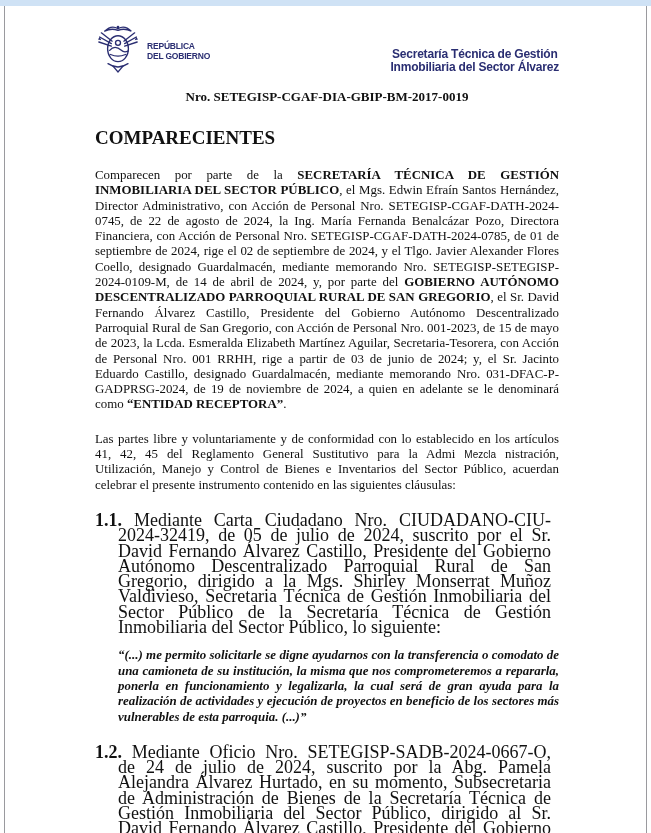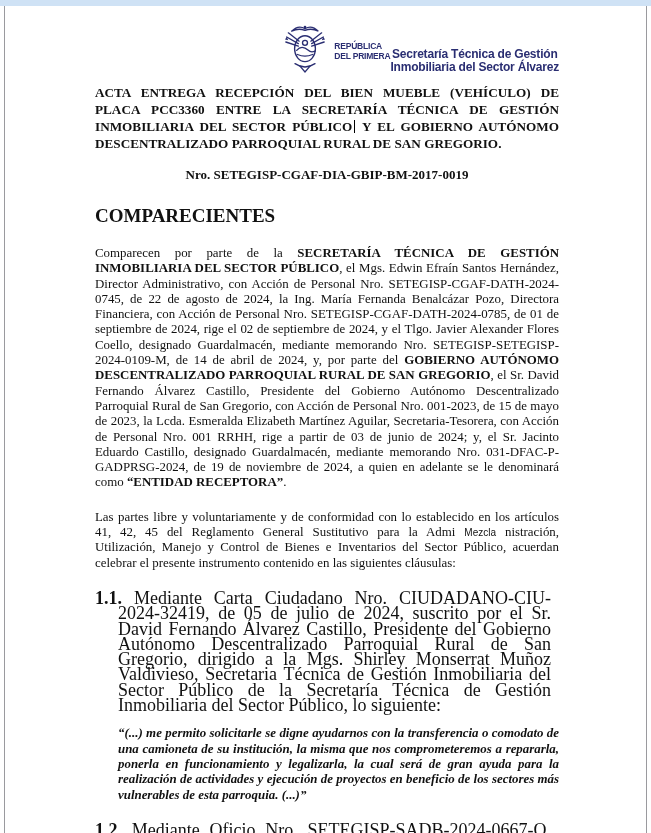--- a/index.html
+++ b/index.html
@@ -17,21 +17,21 @@
     width:643px;
     margin:0 0 0 4px;
     min-height:827px;
     border-left:1px solid #9a9a9e;
     border-right:1px solid #9a9a9e;
     background:#ffffff;
     padding:14px 87px 20px 90px;
   }
   
   .doc-header{
-    display:flex;justify-content:flex-end;align-items:flex-start;
+    display:flex;justify-content:space-between;align-items:flex-start;
     margin-bottom:10px;
   }
   .brand{display:flex;align-items:center;gap:4px;margin-left:-2px;}
   .brand-text{
     font-family:"Liberation Sans","DejaVu Sans",sans-serif;
     font-weight:700;font-size:8.5px;line-height:10px;
     color:#2a2e72;letter-spacing:-0.2px;margin-top:8px;
   }
   .org{
     font-family:"Liberation Sans","DejaVu Sans",sans-serif;
@@ -102,30 +102,29 @@
 
           <path d="M20 36 Q26 29 34 36 Q37 39 42 37"></path>
           <path d="M21 41 Q30 45 39 41"></path>
 
           <path d="M18 52 Q30 60 42 52"></path>
           <path d="M24 55 L30 62 L36 55"></path>
         </g>
       </svg>
       <div class="brand-text">
         <div>REPÚBLICA</div>
-        <div>DEL PRIMERA</div>
+        <div>DEL GOBIERNO</div>
       </div>
     </div>
     <div class="org">
       <div>Secretaría Técnica de Gestión</div>
       <div>Inmobiliaria del Sector Álvarez</div>
     </div>
   </header>
 
-  <h1 class="title"><span>ACTA ENTREGA RECEPCIÓN DEL BIEN MUEBLE (VEHÍCULO) DE PLACA PCC3360 ENTRE LA SECRETARÍA TÉCNICA DE GESTIÓN INMOBILIARIA DEL SECTOR PÚBLICO</span><span class="cursor"></span><span> Y EL GOBIERNO AUTÓNOMO DESCENTRALIZADO PARROQUIAL RURAL DE SAN GREGORIO.</span></h1>
 
   <p class="doc-number">Nro. SETEGISP-CGAF-DIA-GBIP-BM-2017-0019</p>
 
   <h2 class="section-heading">COMPARECIENTES</h2>
 
   <p class="body"><span>Comparecen por parte de la </span><strong>SECRETARÍA TÉCNICA DE GESTIÓN INMOBILIARIA DEL SECTOR PÚBLICO</strong><span>, el Mgs. Edwin Efraín Santos Hernández, Director Administrativo, con Acción de Personal Nro. SETEGISP-CGAF-DATH-2024-0745, de 22 de agosto de 2024, la Ing. María Fernanda Benalcázar Pozo, Directora Financiera, con Acción de Personal Nro. SETEGISP-CGAF-DATH-2024-0785, de 01 de septiembre de 2024, rige el 02 de septiembre de 2024, y el Tlgo. Javier Alexander Flores Coello, designado Guardalmacén, mediante memorando Nro. SETEGISP-SETEGISP-2024-0109-M, de 14 de abril de 2024, y, por parte del </span><strong>GOBIERNO AUTÓNOMO DESCENTRALIZADO PARROQUIAL RURAL DE SAN GREGORIO</strong><span>, el Sr. David Fernando Álvarez Castillo, Presidente del Gobierno Autónomo Descentralizado Parroquial Rural de San Gregorio, con Acción de Personal Nro. 001-2023, de 15 de mayo de 2023, la Lcda. Esmeralda Elizabeth Martínez Aguilar, Secretaria-Tesorera, con Acción de Personal Nro. 001 RRHH, rige a partir de 03 de junio de 2024; y, el Sr. Jacinto Eduardo Castillo, designado Guardalmacén, mediante memorando Nro. 031-DFAC-P-GADPRSG-2024, de 19 de noviembre de 2024, a quien en adelante se le denominará como </span><strong>“ENTIDAD RECEPTORA”</strong><span>.</span></p>
 
   <p class="body"><span>Las partes libre y voluntariamente y de conformidad con lo establecido en los artículos 41, 42, 45 del Reglamento General Sustitutivo para la Admi </span><span class="insert-word">Mezcla</span><span> nistración, Utilización, Manejo y Control de Bienes e Inventarios del Sector Público, acuerdan celebrar el presente instrumento contenido en las siguientes cláusulas:</span></p>
 
 

